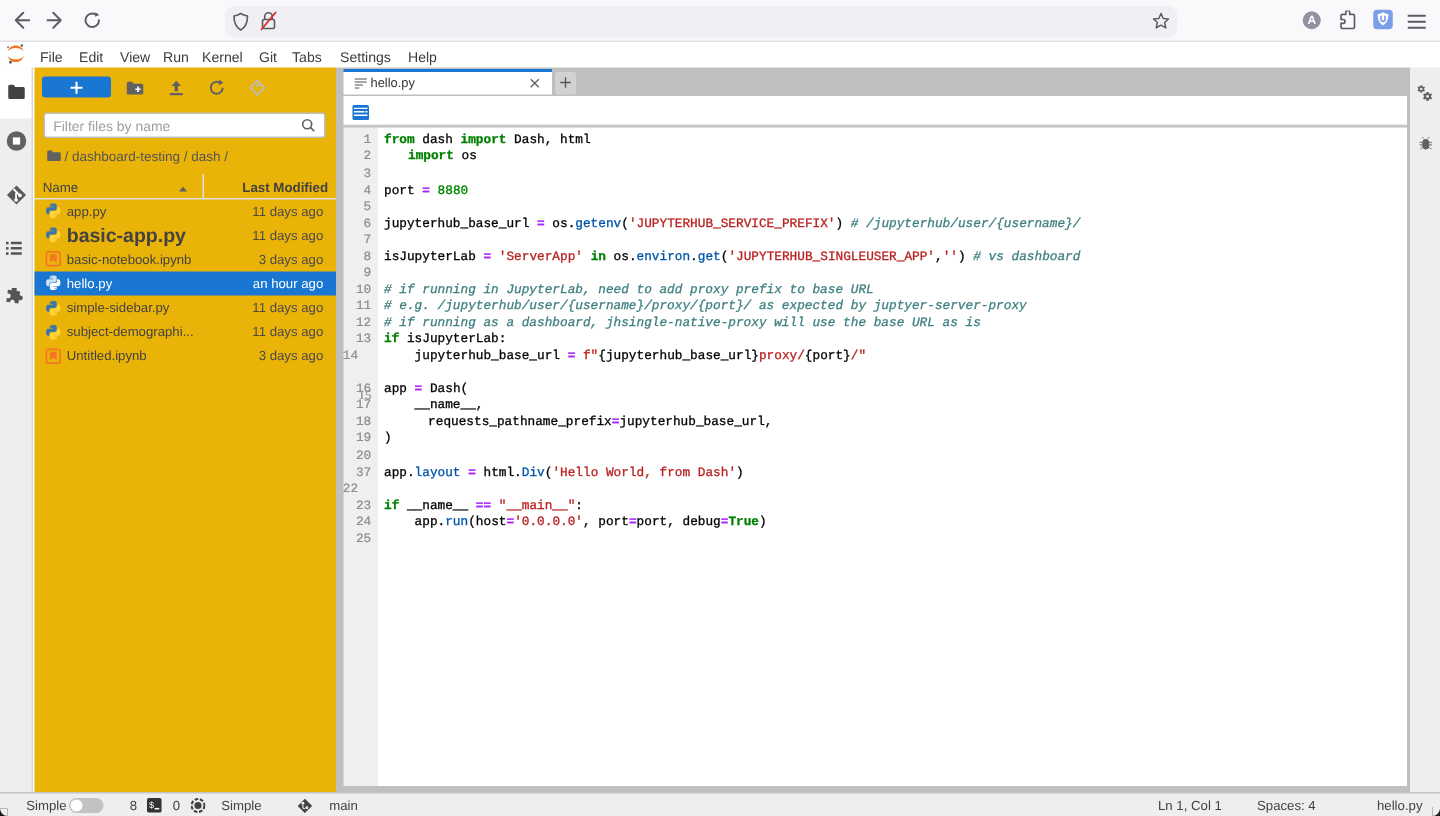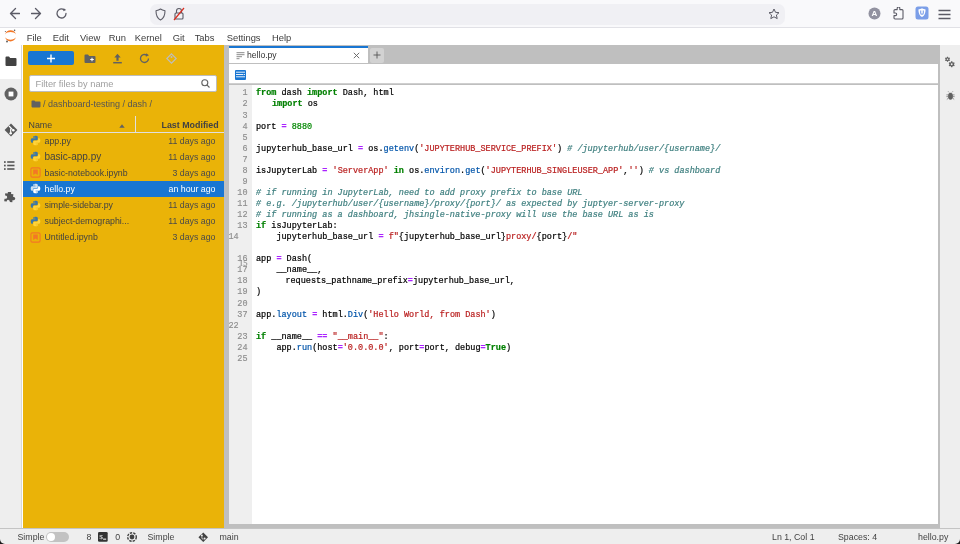--- a/index.html
+++ b/index.html
@@ -166,21 +166,21 @@
     <span style="margin-left:3.5px;font-size:8.8px;">app.py</span>
     <span style="position:absolute;right:8.5px;font-size:8.8px;color:#4a4a4a;">11 days ago</span>
   </div>
       <div class="abs" style="left:0;top:104.19999999999999px;width:201.5px;height:16.1px;color:#424242;display:flex;align-items:center;">
     <span style="margin-left:7.5px;display:flex;">
           <svg width="11" height="11" viewBox="0 0 24 24" style="flex:none">
   <path fill="#3b77a9" d="M11.9 1.5c-5.3 0-5 2.3-5 2.3v2.4h5.1v0.7H4.9s-3.4-.4-3.4 5 3 5.2 3 5.2h1.8v-2.5s-.1-3 2.9-3h5s2.8.1 2.8-2.7V4.1s.4-2.6-5.1-2.6zM9.1 3.1a.9.9 0 1 1 0 1.8.9.9 0 0 1 0-1.8z"></path>
   <path fill="#ffd43b" d="M12.1 22.5c5.3 0 5-2.3 5-2.3v-2.4h-5.1v-0.7h7.1s3.4.4 3.4-5-3-5.2-3-5.2h-1.8v2.5s.1 3-2.9 3h-5s-2.8-.1-2.8 2.7v4.8s-.4 2.6 5.1 2.6zm2.8-1.6a.9.9 0 1 1 0-1.8.9.9 0 0 1 0 1.8z"></path>
           </svg>
         </span>
-    <span style="margin-left:3.5px;font-size:10px;">basic-app.py</span>
+    <span style="margin-left:3.5px;font-size:13px;font-weight:bold;">basic-app.py</span>
     <span style="position:absolute;right:8.5px;font-size:8.8px;color:#4a4a4a;">11 days ago</span>
   </div>
       <div class="abs" style="left:0;top:120.3px;width:201.5px;height:16.1px;color:#424242;display:flex;align-items:center;">
     <span style="margin-left:7.5px;display:flex;">
           <svg width="11" height="11" viewBox="0 0 24 24" style="flex:none">
   <rect x="2" y="2" width="20" height="20" rx="3" fill="none" stroke="#f37726" stroke-width="2.4"></rect>
   <path fill="#f37726" d="M7 6h10v12l-5-3.4L7 18z" transform="translate(0,-0.5)"></path>
           </svg>
         </span>
     <span style="margin-left:3.5px;font-size:8.8px;">basic-notebook.ipynb</span>

